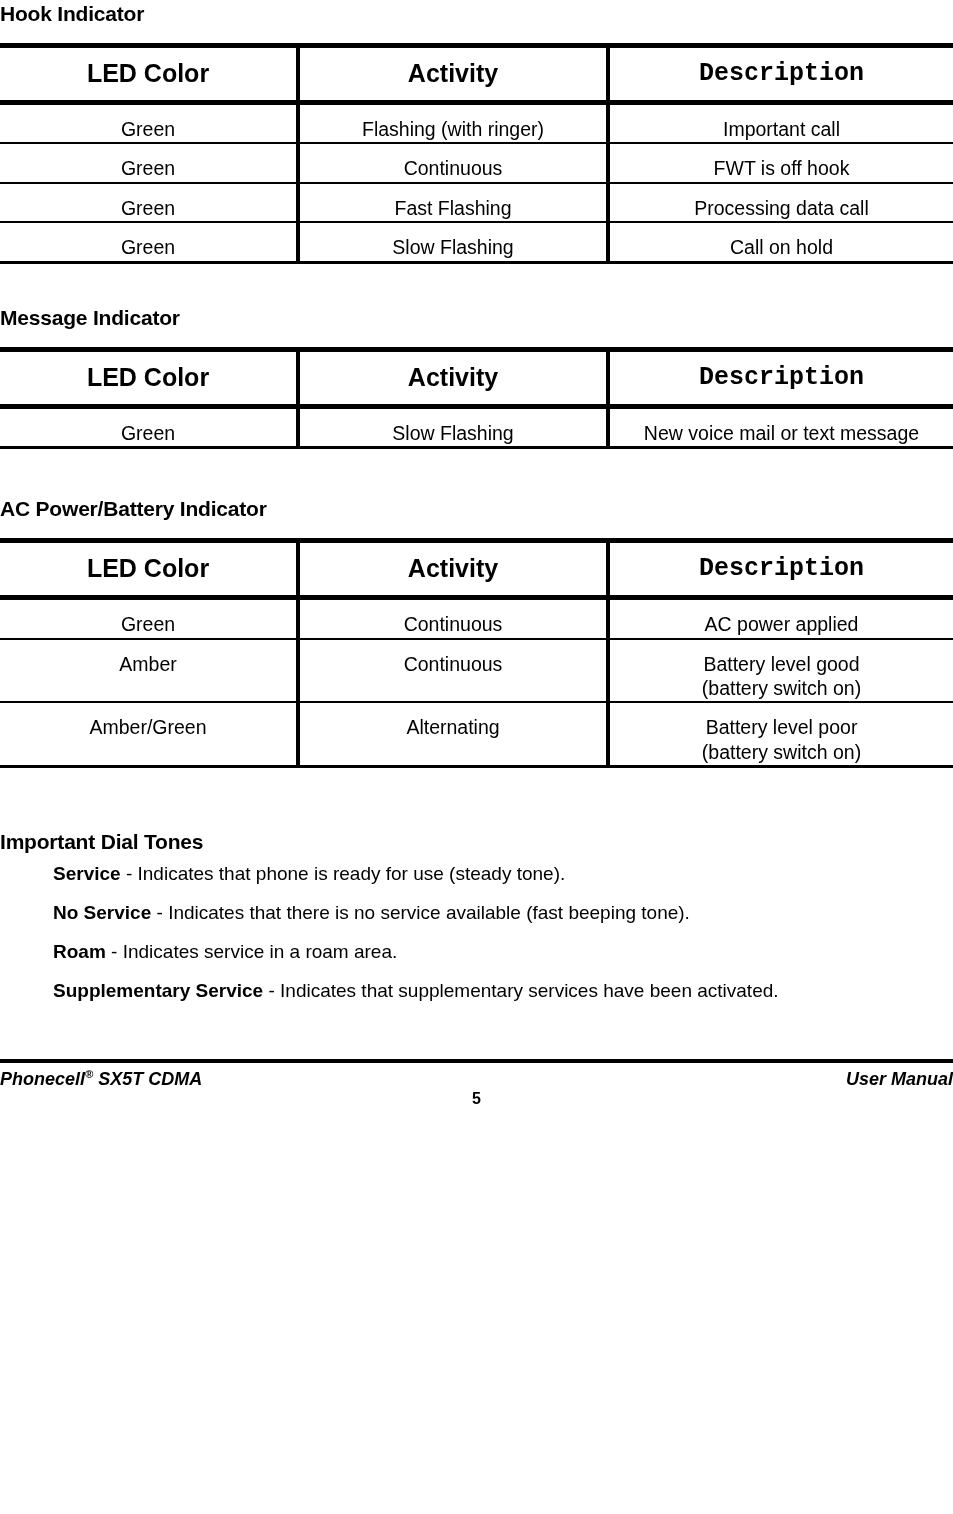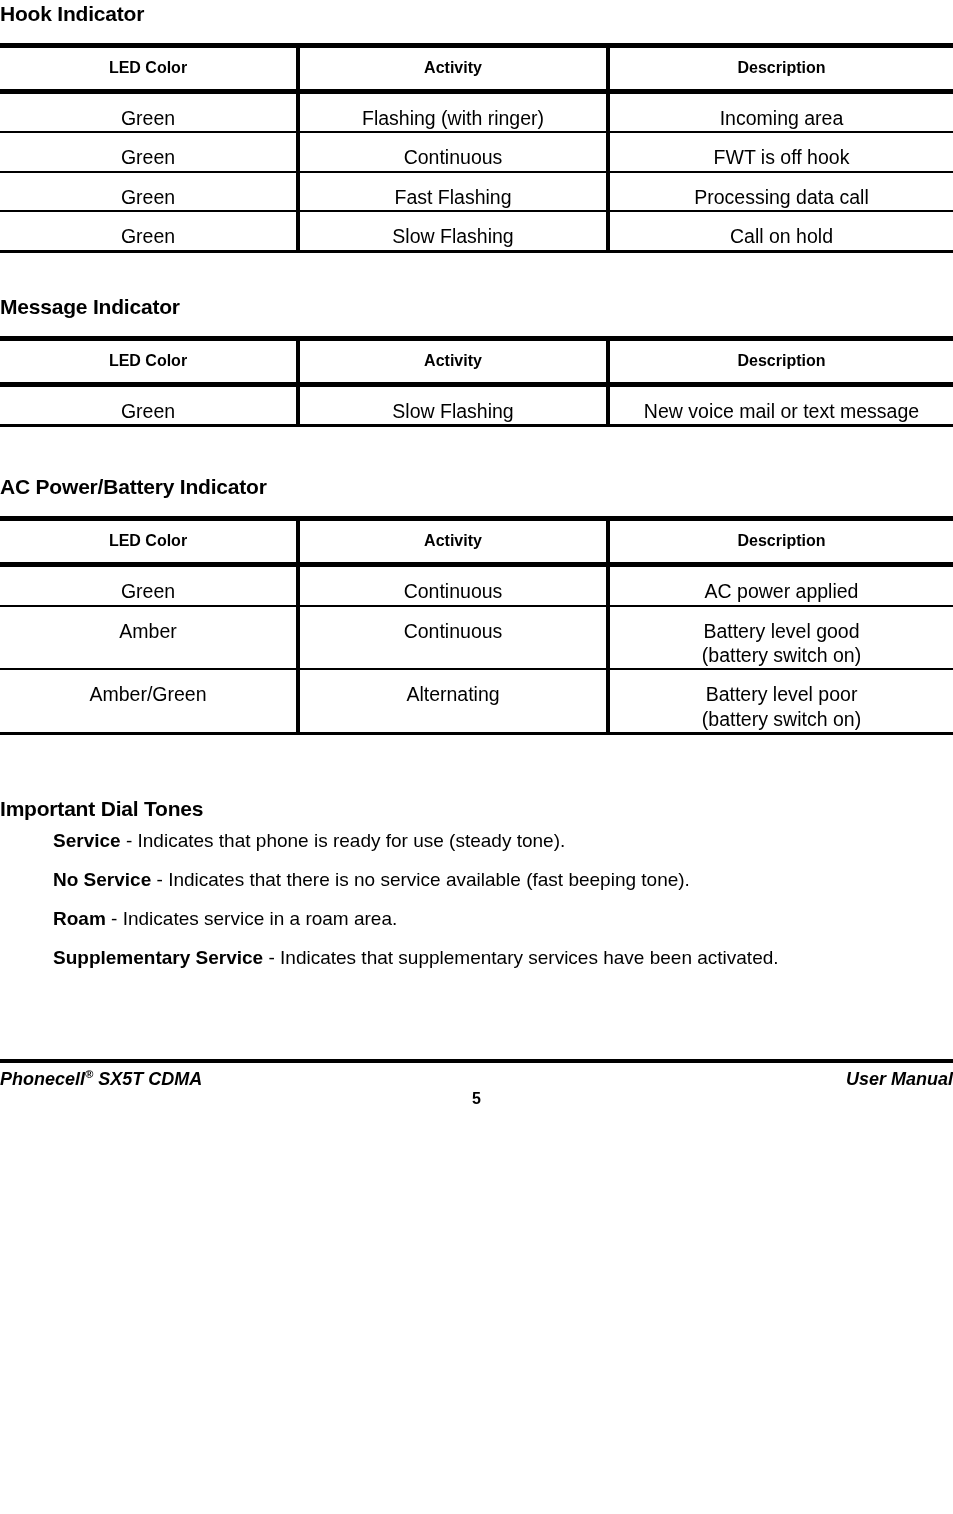--- a/index.html
+++ b/index.html
@@ -38,30 +38,30 @@
     border-collapse: collapse;
     table-layout: fixed;
     font-size: 19.5px;
   }
   table.led-table col.c1 { width: 298px; }
   table.led-table col.c2 { width: 310px; }
   table.led-table col.c3 { width: 345px; }
 
   table.led-table thead th {
     font-weight: bold;
-    font-size: 16px;
+    font-size: 25px;
     text-align: center;
     vertical-align: middle;
     padding: 11px 4px 12px 4px;
     border-top: 5px solid #000;
     border-bottom: 5px solid #000;
     border-right: 4px solid #000;
     margin-left: 24px;
   }
-  table.led-table thead th:last-child { border-right: none; }
+  table.led-table thead th:last-child { border-right: none; font-family: Liberation Mono, monospace; }
 
   table.led-table tbody td {
     text-align: center;
     vertical-align: top;
     padding: 12px 6px 1px 6px;
     border-bottom: 2px solid #000;
     border-right: 4px solid #000;
     line-height: 1.25;
   }
   table.led-table tbody td:last-child { border-right: none; }
@@ -165,21 +165,21 @@
       <tr>
         <th>LED Color</th>
         <th>Activity</th>
         <th>Description</th>
       </tr>
     </thead>
     <tbody>
       <tr>
         <td>Green</td>
         <td>Flashing (with ringer)</td>
-        <td>Incoming area</td>
+        <td>Important call</td>
       </tr>
       <tr>
         <td>Green</td>
         <td>Continuous</td>
         <td>FWT is off hook</td>
       </tr>
       <tr>
         <td>Green</td>
         <td>Fast Flashing</td>
         <td>Processing data call</td>

